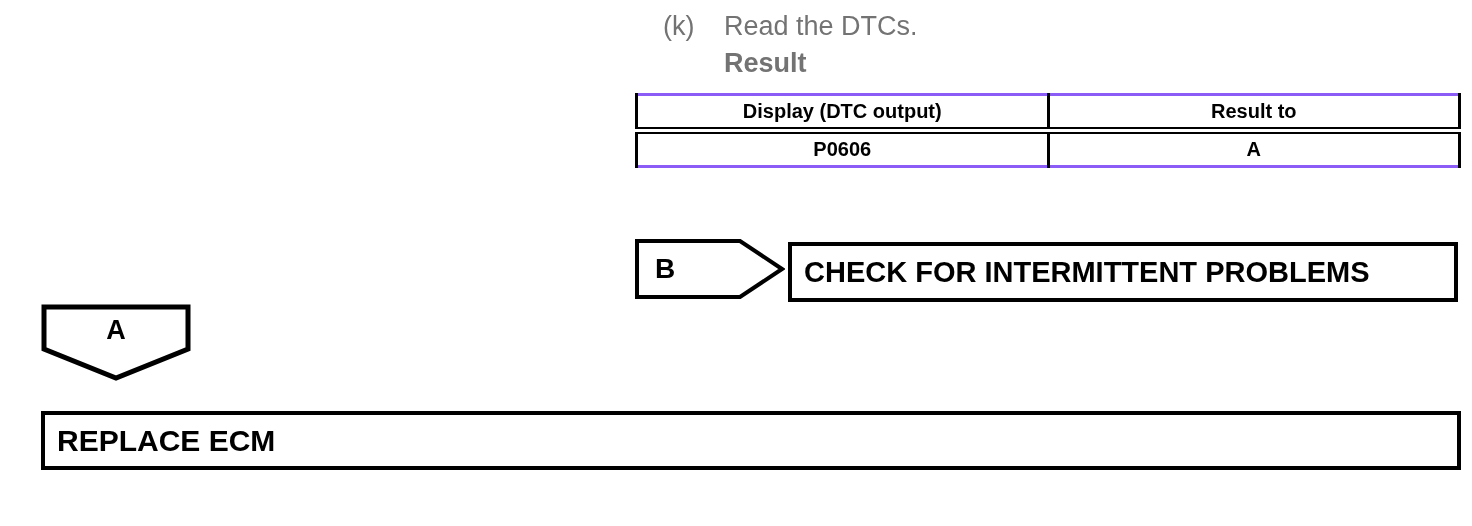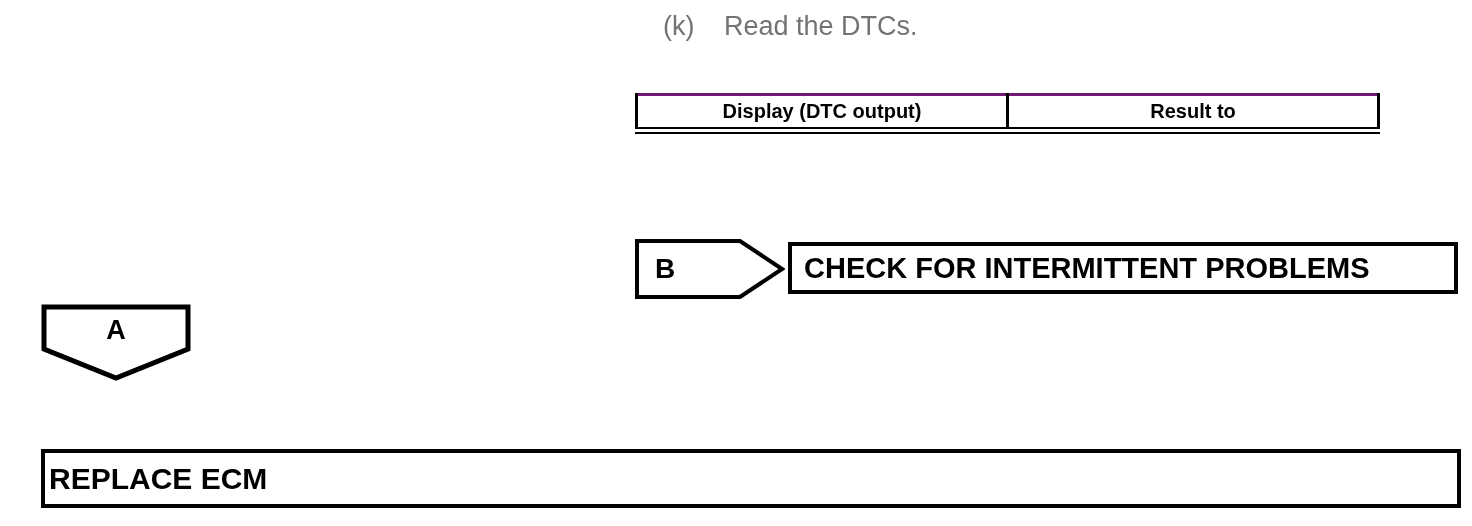--- a/index.html
+++ b/index.html
@@ -31,26 +31,26 @@
   .step-result {
     margin-left: 61px;
     font-weight: bold;
   }
 
   
   .result-table {
     position: absolute;
     left: 635px;
     top: 93px;
-    width: 745px;
+    width: 826px;
     border-collapse: collapse;
     table-layout: fixed;
     font-size: 20px;
     font-weight: bold;
-    border: 3px solid #701a75;
+    border: 3px solid #8b5cf6;
   }
   .result-table th,
   .result-table td {
     border: 2px solid #000;
     border-left-width: 3px;
     border-right-width: 3px;
     text-align: center;
     vertical-align: middle;
     padding: 0;
   }
@@ -82,21 +82,21 @@
     font-size: 28px;
     font-weight: bold;
   }
 
   
   .check-box {
     position: absolute;
     left: 788px;
     top: 242px;
     width: 670px;
-    height: 52px;
+    height: 60px;
     border: 4px solid #000;
     display: flex;
     align-items: center;
     padding-left: 12px;
     font-size: 29px;
     font-weight: bold;
     white-space: nowrap;
   }
 
   
@@ -124,46 +124,50 @@
   
   .replace-box {
     position: absolute;
     left: 41px;
     top: 411px;
     width: 1420px;
     height: 59px;
     border: 4px solid #000;
     display: flex;
     align-items: center;
-    padding-left: 4px;
+    padding-left: 12px;
     font-size: 30px;
     font-weight: bold;
     white-space: nowrap;
-    margin-top: 38px;
   }
 </style>
 </head>
 <body>
 
 <div class="canvas">
 
   <div class="step">
     <div>
       <span class="step-marker">(k)</span><span>Read the DTCs.</span>
     </div>
+    <div class="step-result">Result</div>
   </div>
 
   <table class="result-table">
     <thead>
       <tr>
         <th>Display (DTC output)</th>
         <th>Result to</th>
       </tr>
     </thead>
     <tbody>
+      <tr>
+        <td>P0606</td>
+        <td>A</td>
+      </tr>
     </tbody>
   </table>
 
   <div class="connector-b">
     <svg width="150" height="60" viewBox="0 0 150 60">
       <polygon points="2,2 105,2 147,30 105,58 2,58" fill="#ffffff" stroke="#000000" stroke-width="4"></polygon>
     </svg>
     <span class="connector-b-label">B</span>
   </div>
 

